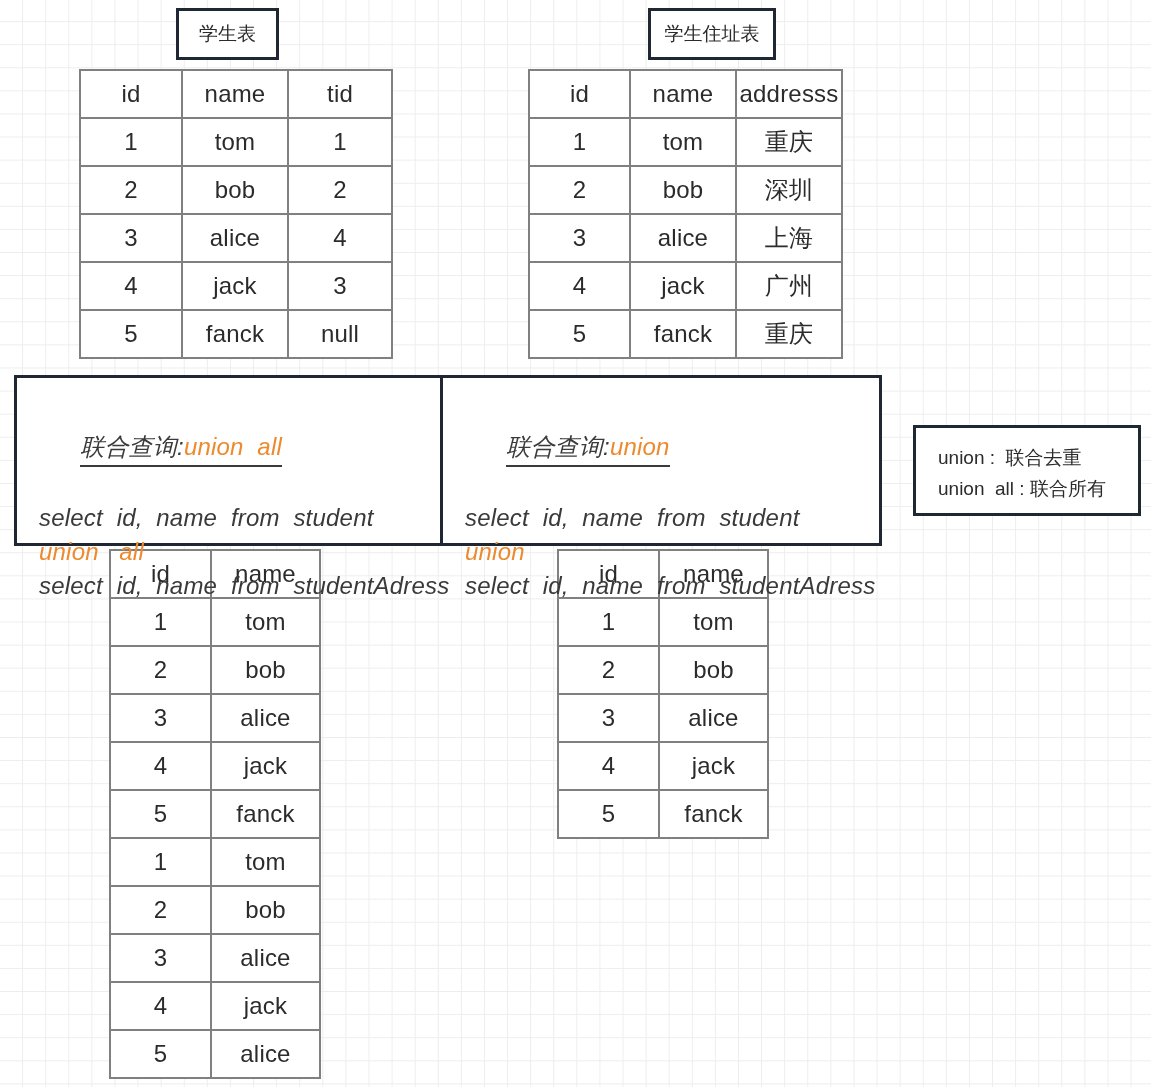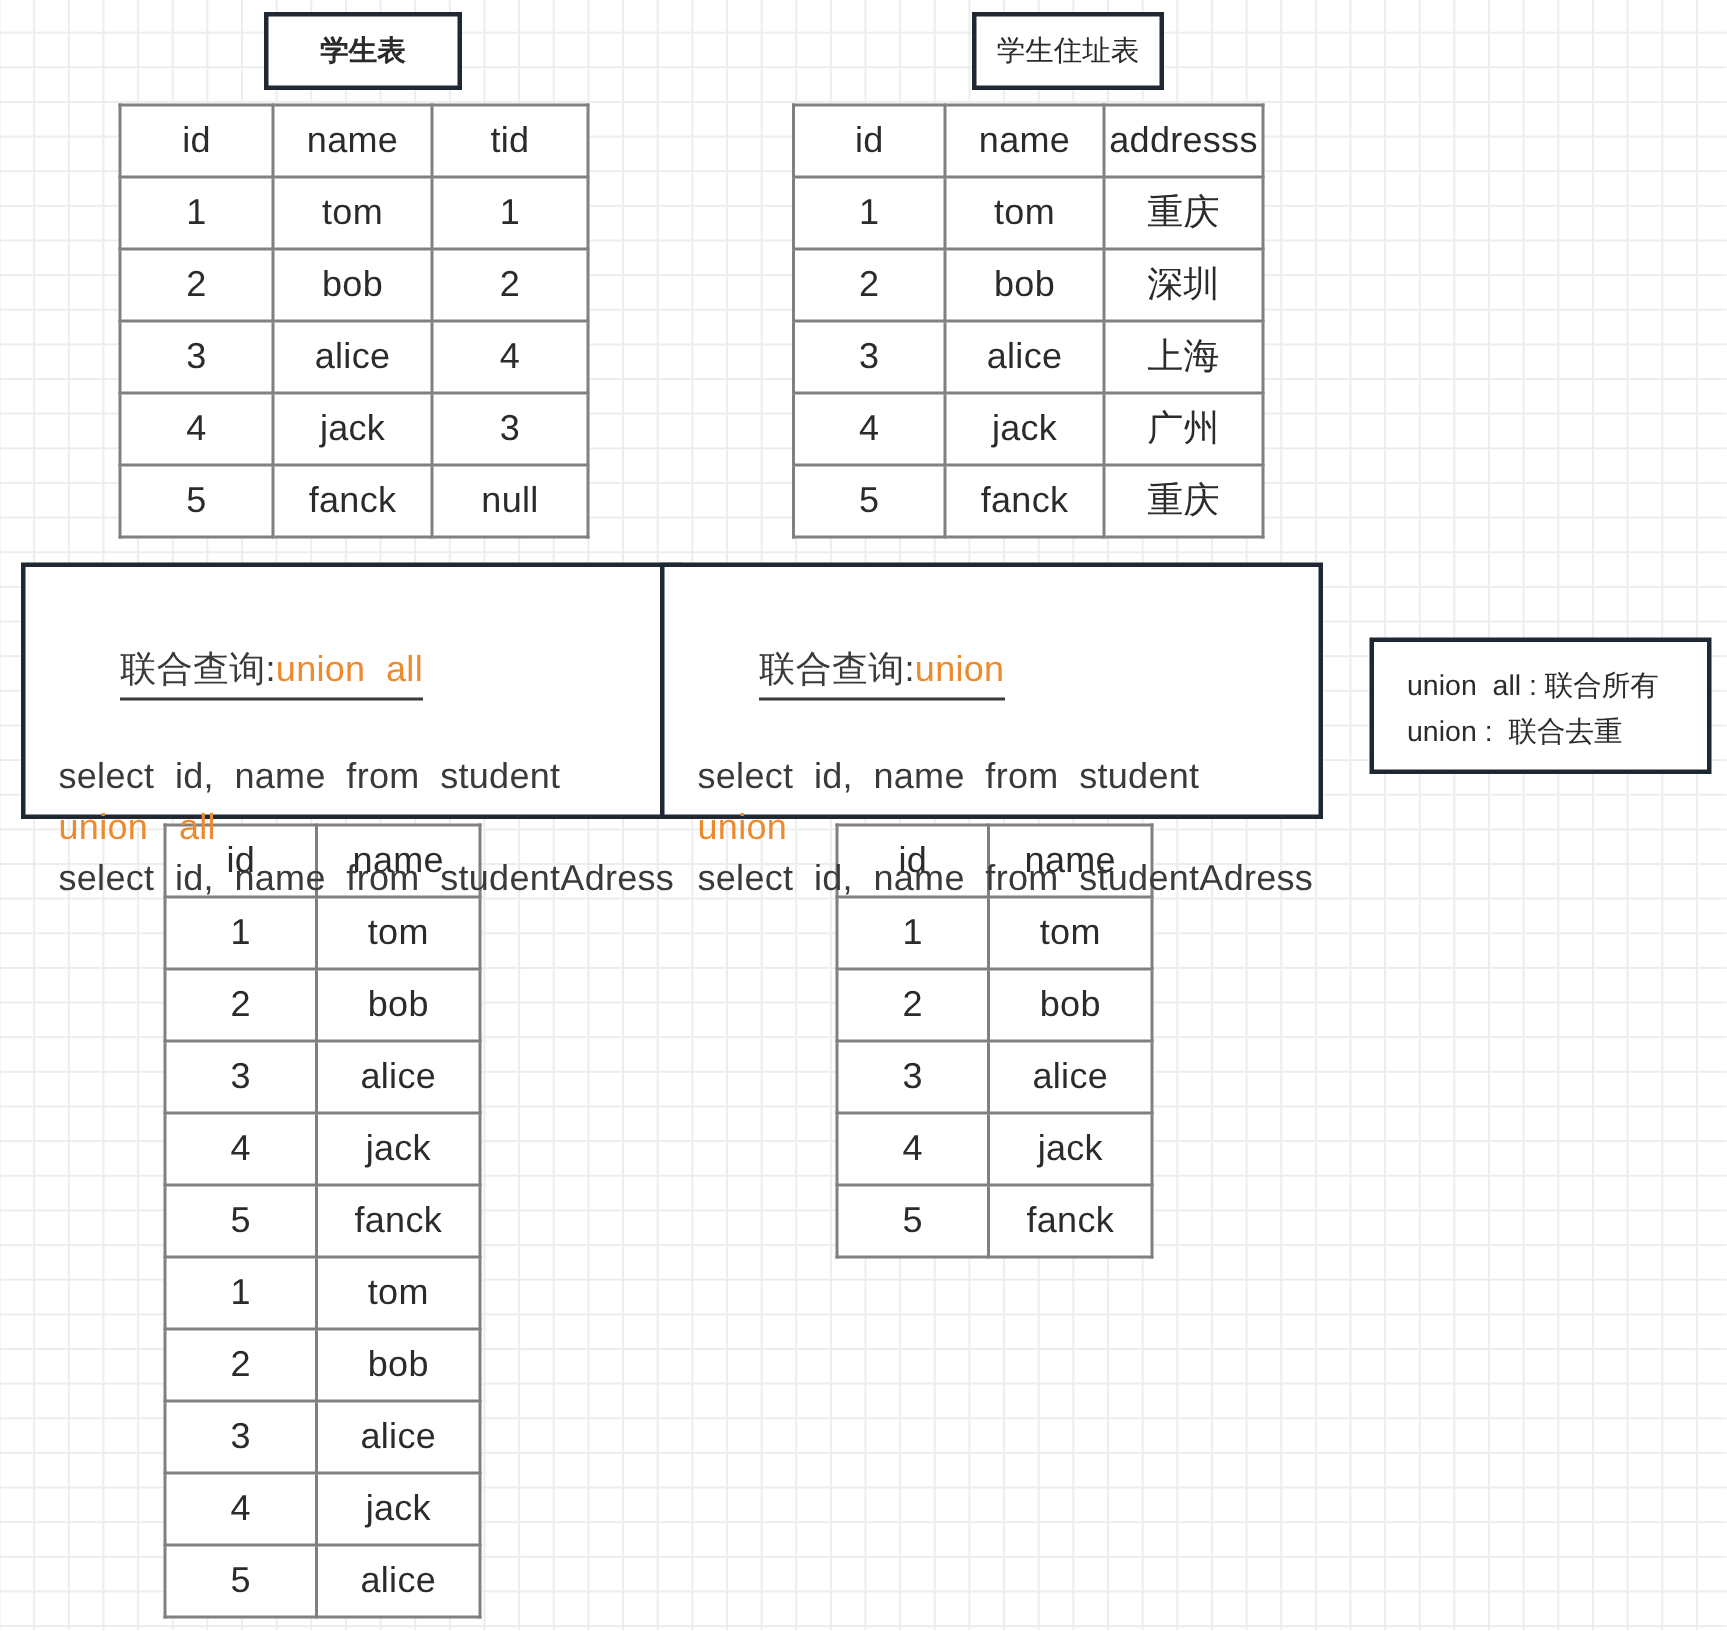--- a/index.html
+++ b/index.html
@@ -60,20 +60,21 @@
   }
 
   
   .sql-box {
     position: absolute;
     border: 3px solid #1f2733;
     background: #ffffff;
     box-sizing: border-box;
     padding: 18px 0 0 22px;
     z-index: 4;
+    font-style: italic;
   }
   .sql-line {
     font-size: 24px;
     color: #3a3a3a;
     line-height: 1.42;
     white-space: pre;
     letter-spacing: 0.2px;
   }
   .sql-head {
     display: inline-block;
@@ -105,21 +106,21 @@
     color: #2b2b2b;
     line-height: 1.65;
     white-space: pre;
   }
 </style>
 </head>
 <body>
 
 <div id="canvas">
 
-  <div class="title-box" style="left:176px; top:8px; width:132px; height:52px;font-weight:bold;">
+  <div class="title-box" style="left:176px; top:8px; width:103px; height:52px;">
     <span>学生表</span>
   </div>
 
   <table class="dtable" id="student-table" style="left:79px; top:69px; width:312px;">
     <colgroup>
         <col style="width:102px">
         <col style="width:106px">
         <col style="width:104px">
       </colgroup>
     <tbody>
@@ -212,22 +213,22 @@
   <div class="sql-box" style="left:440px; top:375px; width:442px; height:171px;">
     <div class="sql-line">
       <span class="sql-head"><span>联合查询:</span><span class="kw">union</span></span>
     </div>
     <div class="sql-line">select  id,  name  from  student</div>
     <div class="kw-line">union</div>
     <div class="sql-line">select  id,  name  from  studentAdress</div>
   </div>
 
   <div class="legend-box" style="left:913px; top:425px; width:228px; height:91px;">
+    <div class="legend-line">union :  联合去重</div>
     <div class="legend-line">union  all : 联合所有</div>
-    <div class="legend-line">union :  联合去重</div>
   </div>
 
   <table class="dtable" id="union-all-result-table" style="left:109px; top:549px; width:210px;">
     <colgroup>
         <col style="width:101px">
         <col style="width:109px">
       </colgroup>
     <tbody>
         <tr style="height: 48px;">
           <td>id</td>

